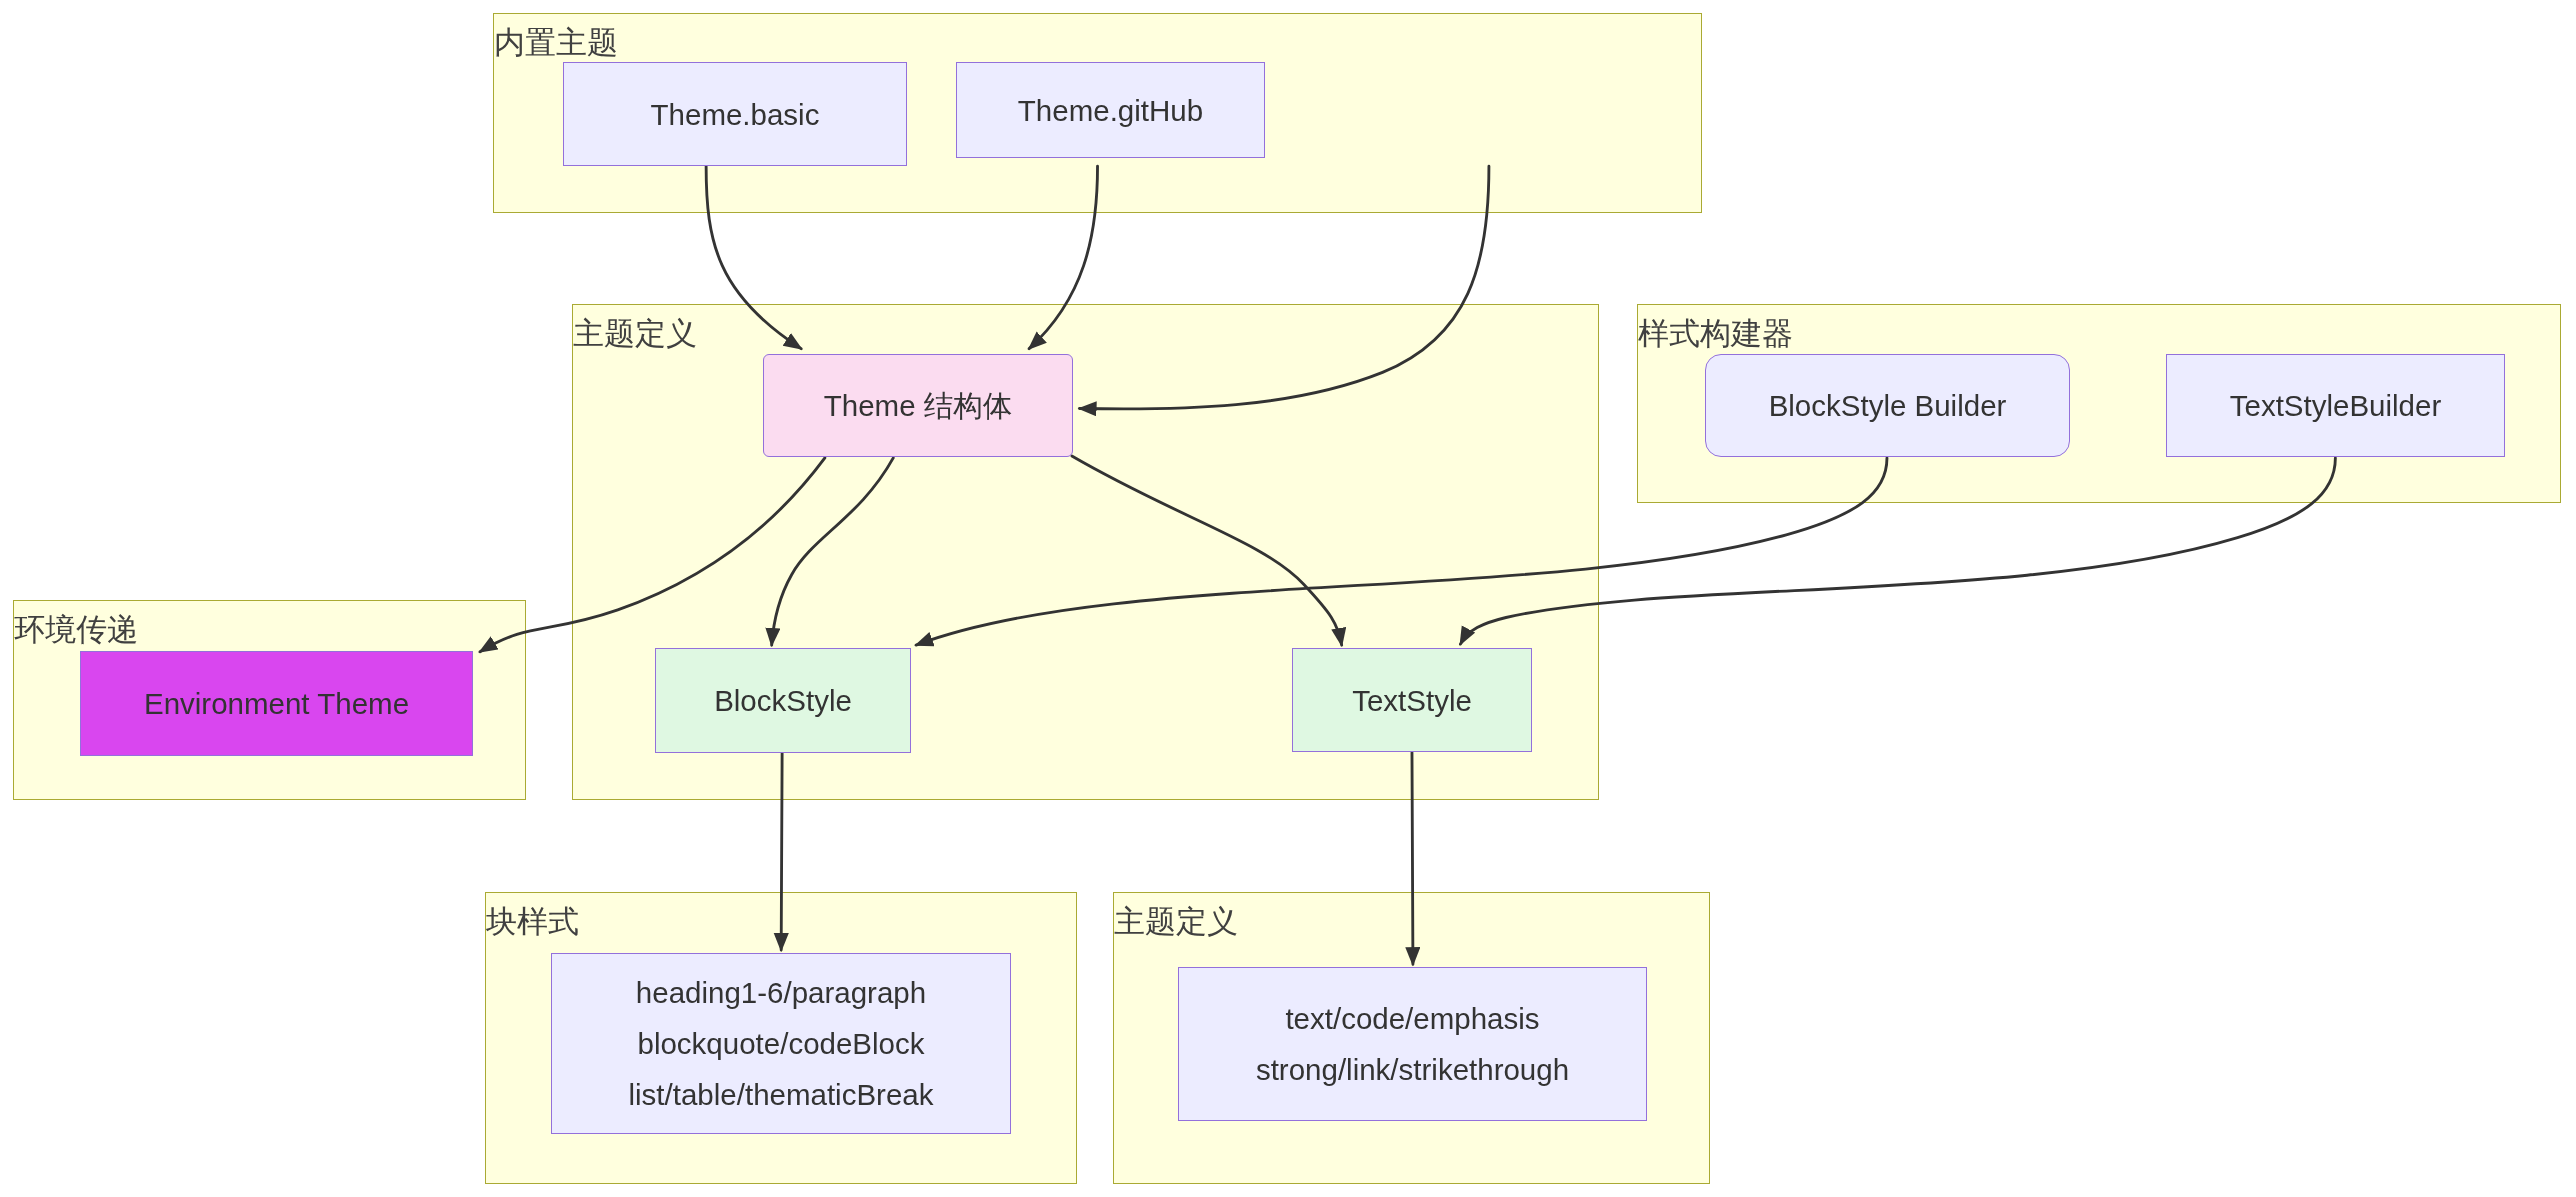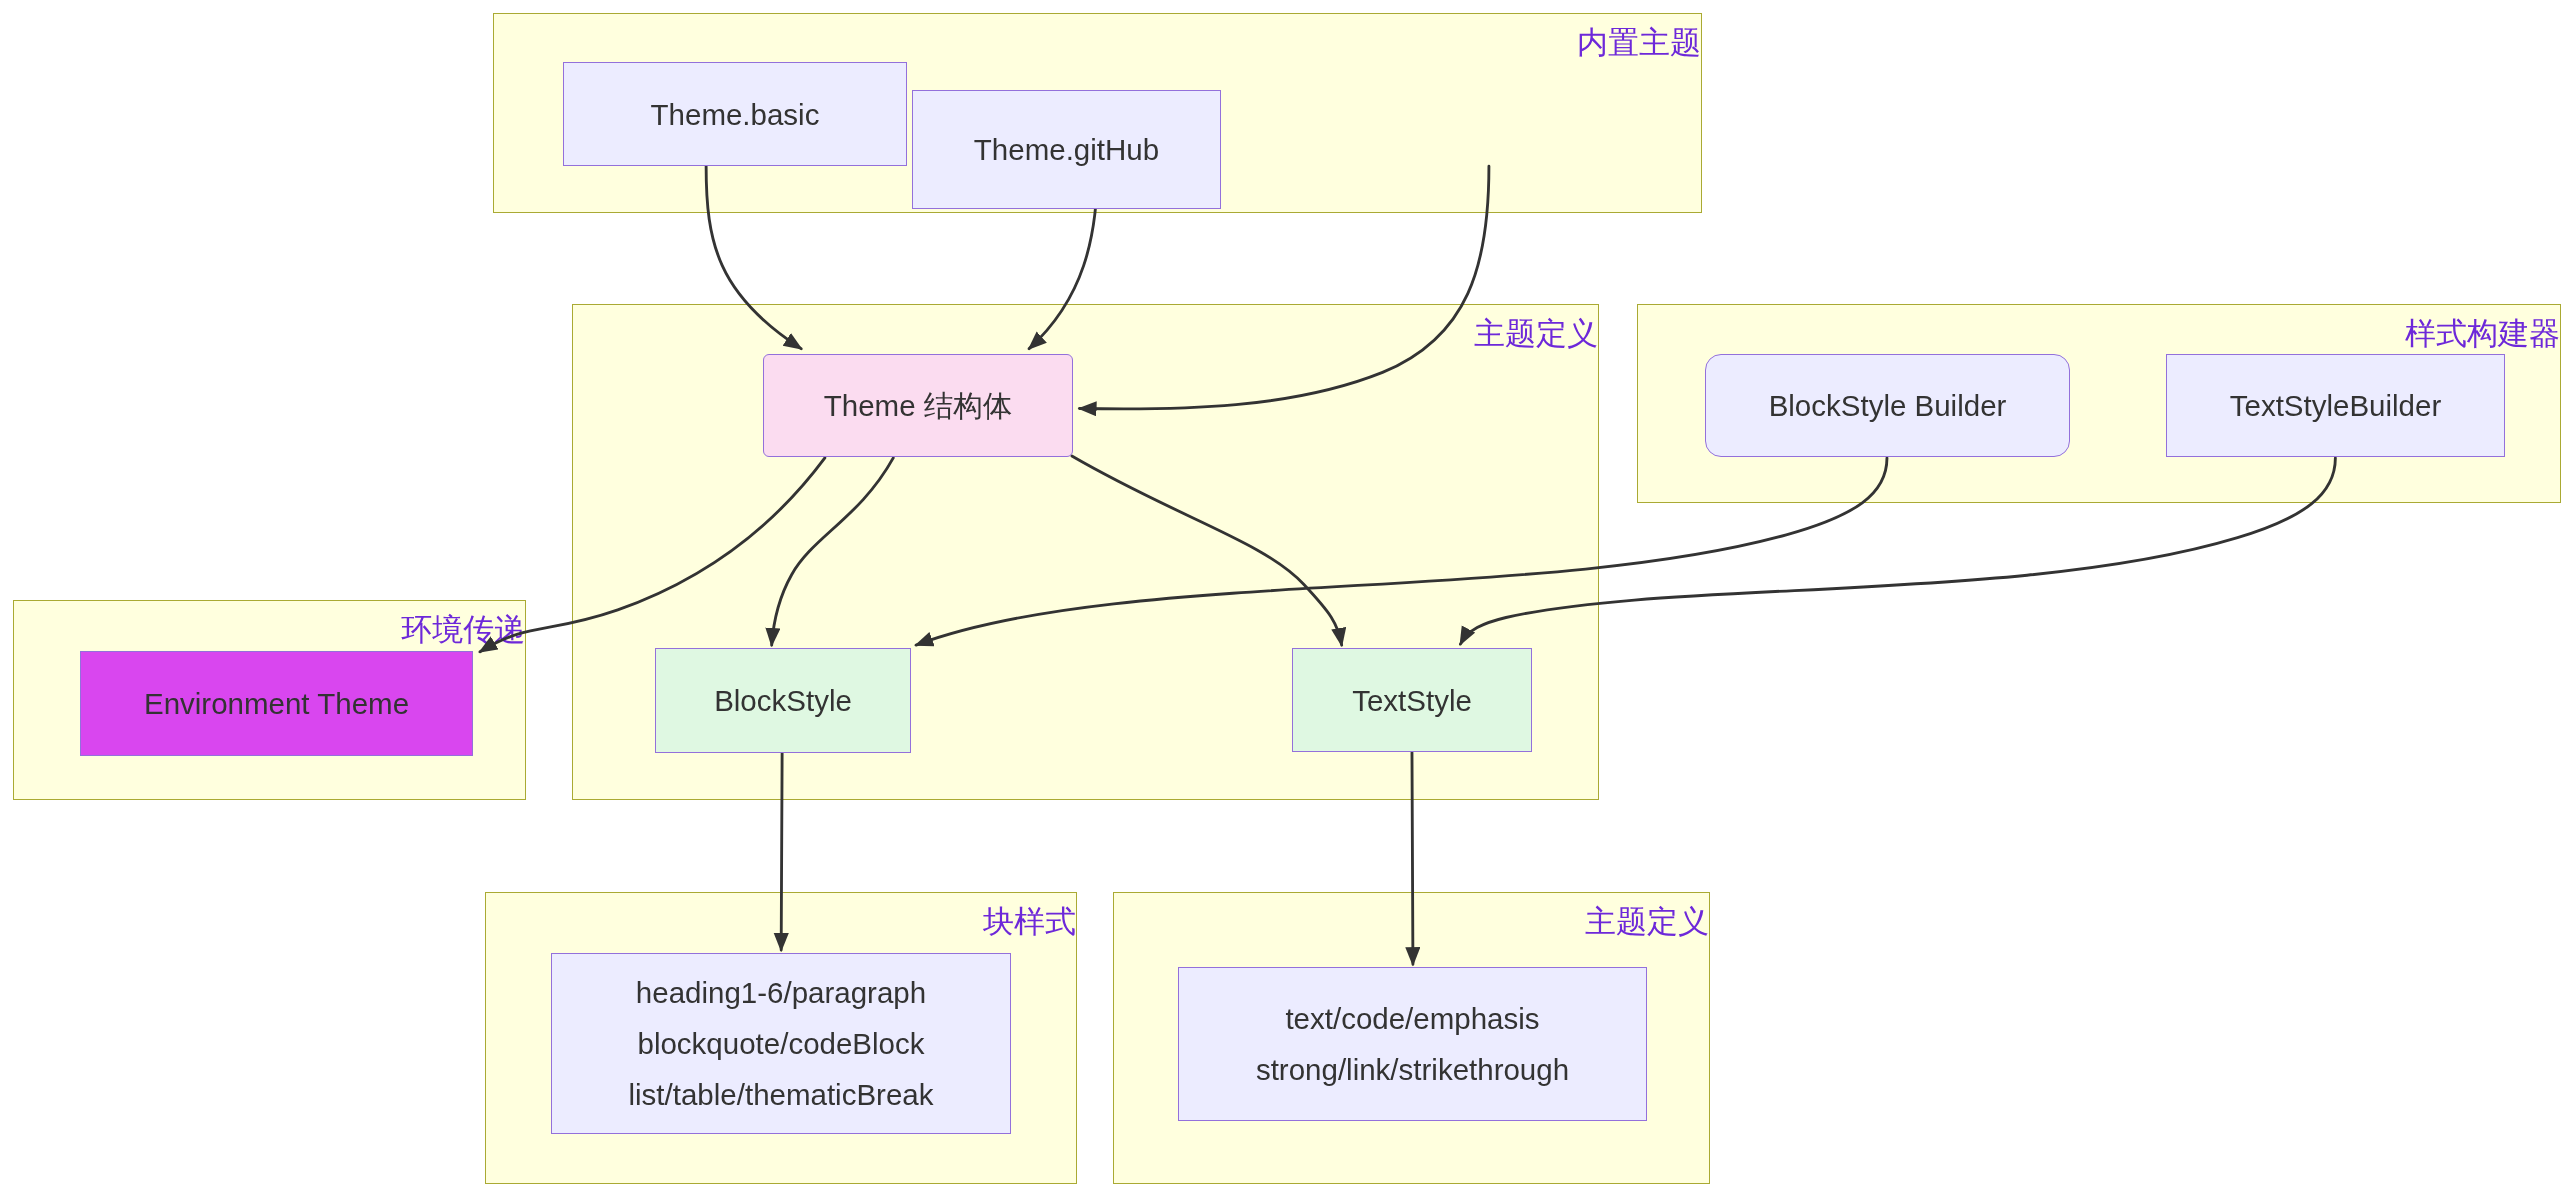--- a/index.html
+++ b/index.html
@@ -13,23 +13,23 @@
   }
   .subgraph{
     position:absolute;
     background:#FFFFDE;
     border:1.9px solid #AAAA33;
     box-sizing:border-box;
   }
   .subgraph-title{
     position:absolute;
     top:7.6px;left:0;width:100%;
-    text-align:right;
+    text-align:left;
     font-size:31px;
-    color:#6d28d9;
+    color:#404040;
     white-space:nowrap;
   }
   .node{
     position:absolute;
     background:#ECECFF;
     border:1.9px solid #9370DB;
     box-sizing:border-box;
     display:flex;
     align-items:center;
     justify-content:center;
@@ -101,21 +101,21 @@
     <path class="edge" marker-end="url(#arrow)" d="M1986,482 C1986,520 1952,543 1880,563 C1620,635 1180,598 964,679"></path>
     <path class="edge" marker-end="url(#arrow)" d="M2458,482 C2458,520 2425,545 2355,566 C2130,634 1760,610 1585,650 C1560,656 1545,663 1537,678"></path>
     <path class="edge" marker-end="url(#arrow)" d="M823,793 L822,1000"></path>
     <path class="edge" marker-end="url(#arrow)" d="M1486,792 L1487,1015"></path>
   </svg>
 
   <div class="node" style="left:563px;top:62px;width:344px;height:104px;">
     <span class="line">Theme.basic</span>
   </div>
 
-  <div class="node" style="left:912px;top:62px;width:309px;height:119px;margin-top:28px;">
+  <div class="node" style="left:956px;top:62px;width:309px;height:96px;">
     <span class="line">Theme.gitHub</span>
   </div>
 
 
   <div class="node pink" style="left:763px;top:354px;width:310px;height:103px;">
     <span class="line">Theme 结构体</span>
   </div>
 
   <div class="node" style="left:1705px;top:354px;width:365px;height:103px;border-radius:16px;">
     <span class="line">BlockStyle Builder</span>

